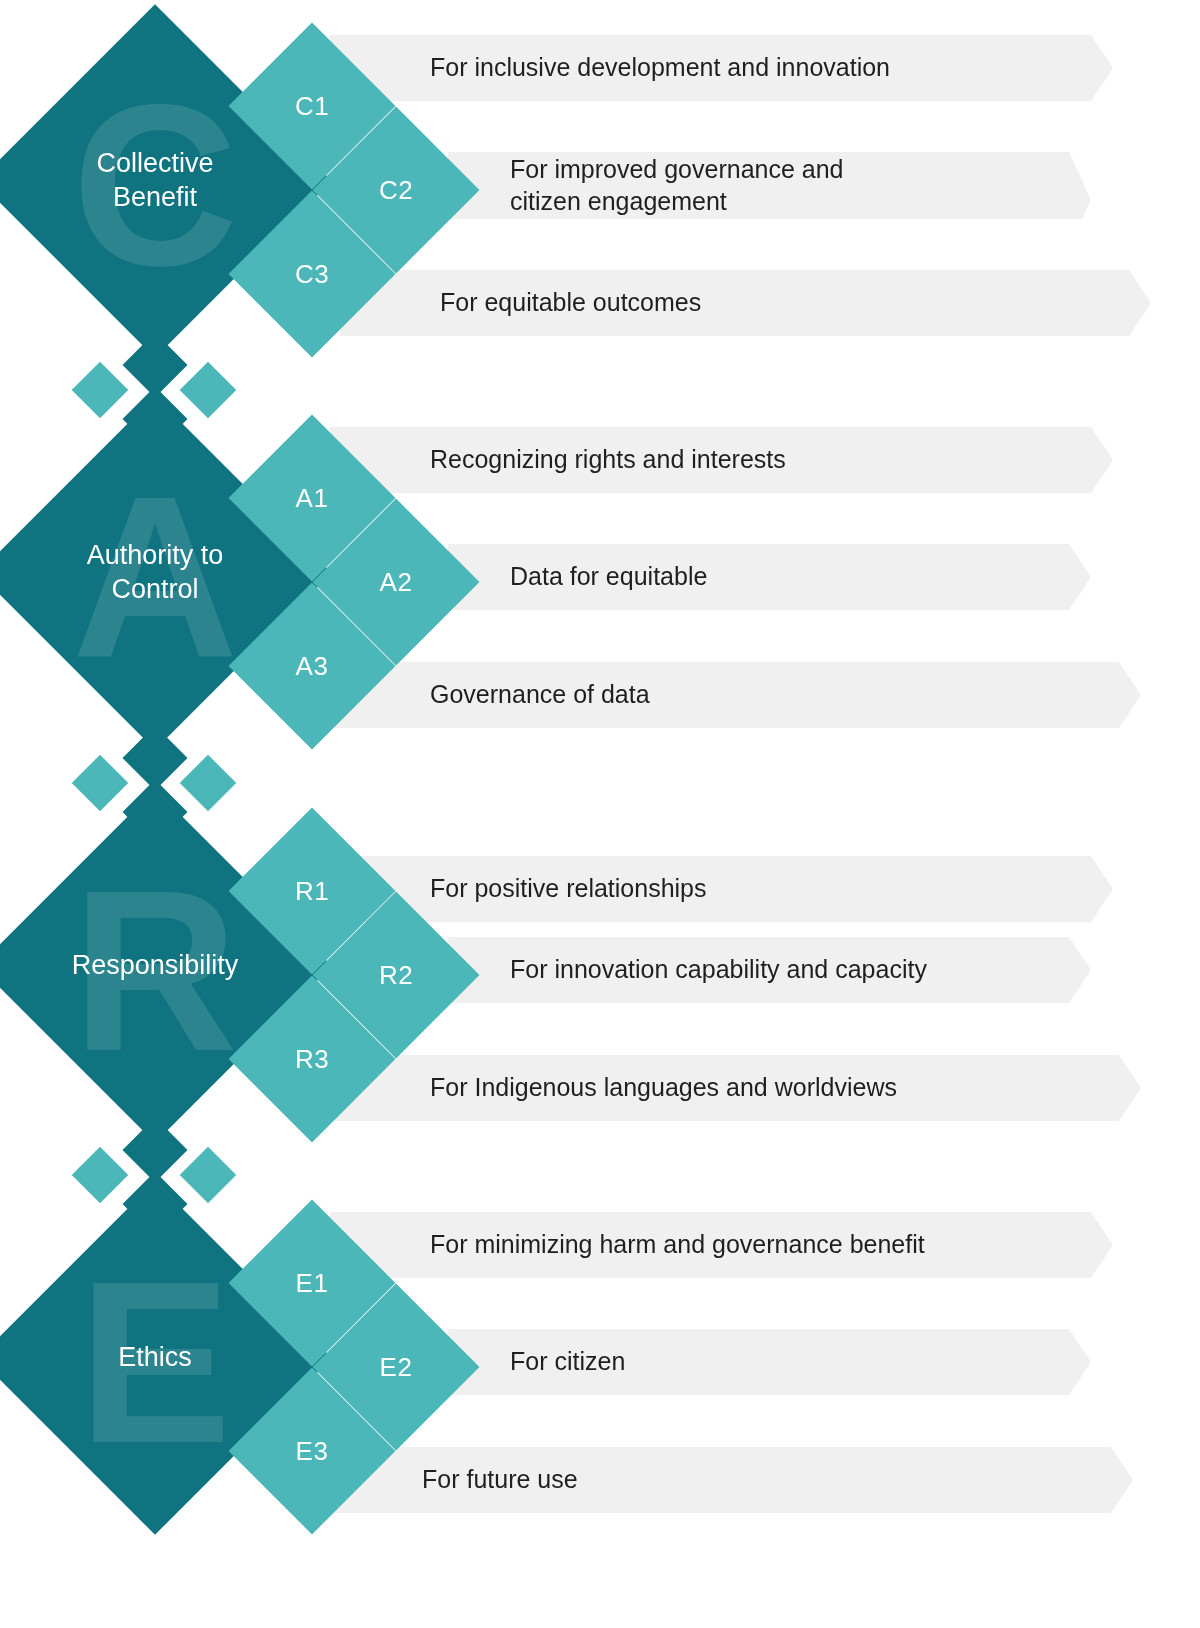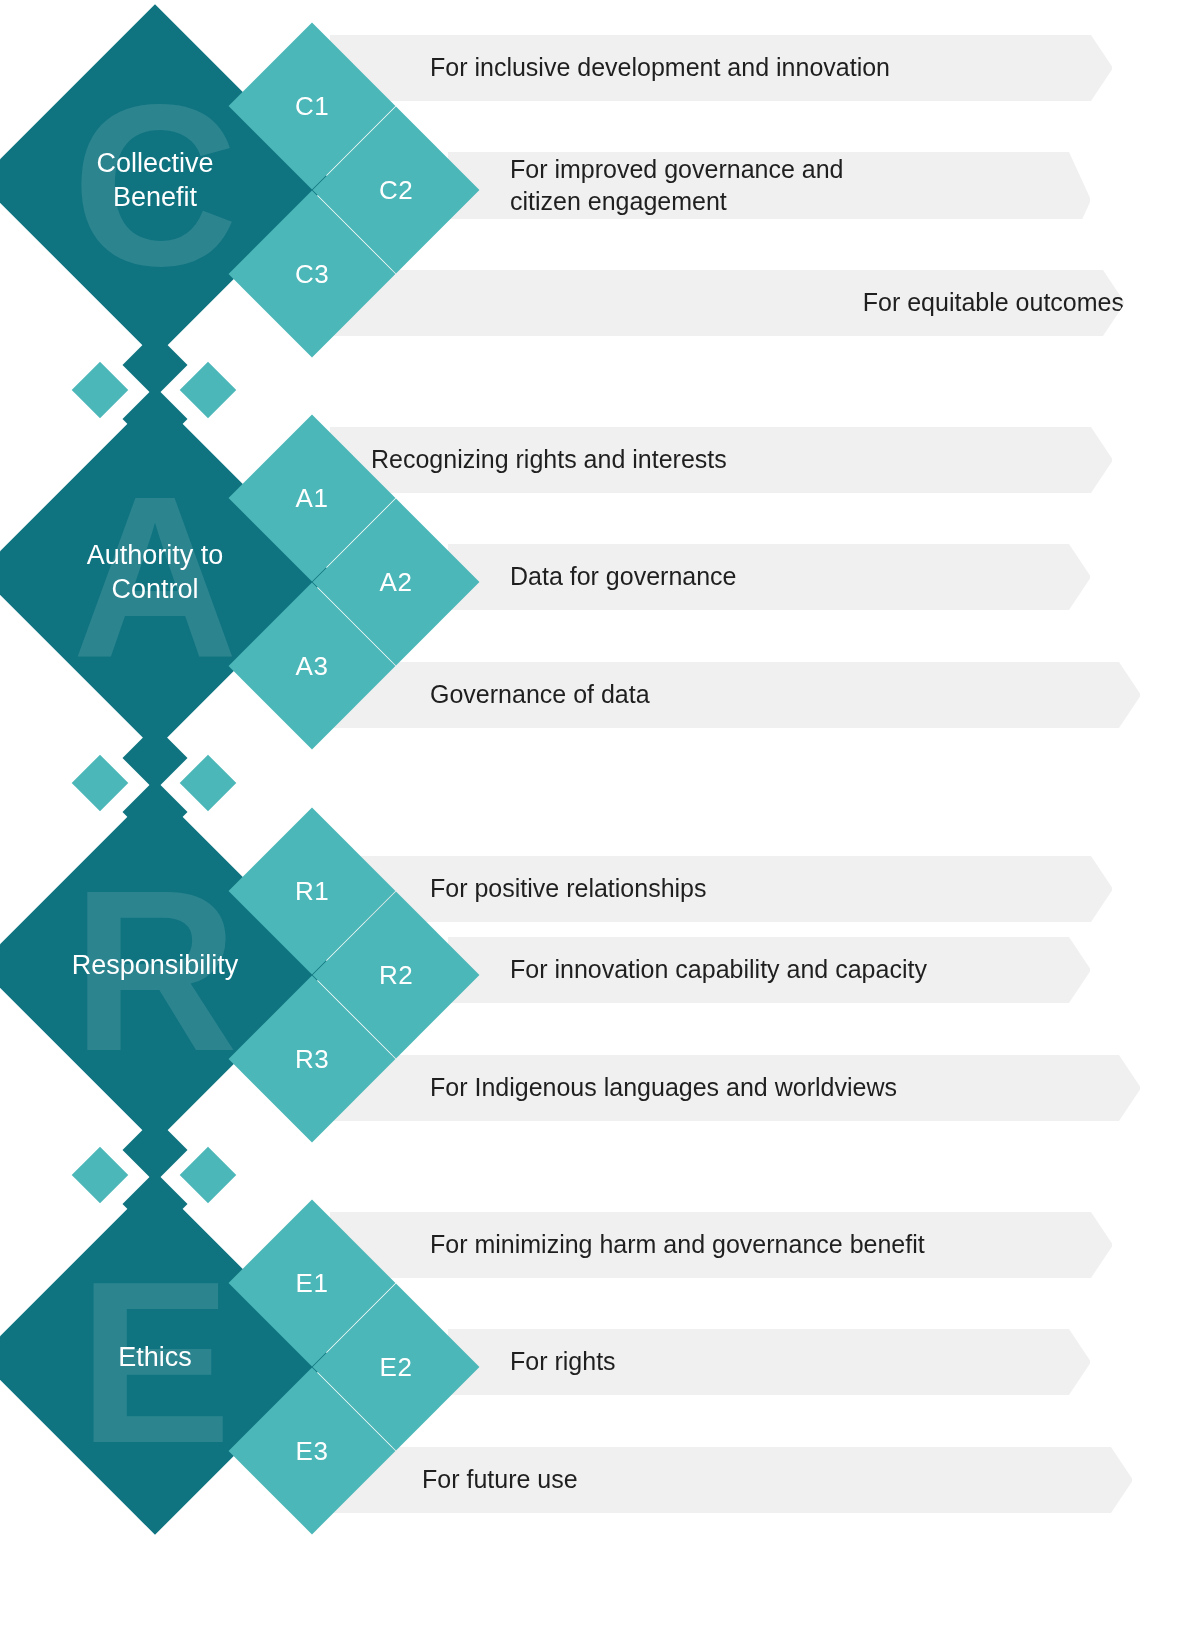--- a/index.html
+++ b/index.html
@@ -144,21 +144,21 @@
     <div class="section" style="top: 0px;">
       <div class="ribbon" style="left: 330px; top: 35px; width: 782px;">
         <span class="ribbon-text" style="margin-left: 100px; text-align: center;">For inclusive development and innovation</span>
         <div class="ribbon-notch"></div>
       </div>
       <div class="ribbon" style="left: 448px; top: 152px; width: 642px; height: 67px;">
         <span class="ribbon-text" style="margin-left: 62px;">For improved governance and
 citizen engagement</span>
         <div class="ribbon-notch" style="height: 96px; clip-path: polygon(0px 0px, 100% 0px, 100% 100%, 0px 100%, 100% 50%);"></div>
       </div>
-      <div class="ribbon" style="left: 314px; top: 270px; width: 810px; justify-content: flex-end;">
+      <div class="ribbon" style="left: 340px; top: 270px; width: 810px;">
         <span class="ribbon-text" style="margin-left: 100px;">For equitable outcomes</span>
         <div class="ribbon-notch"></div>
       </div>
       <div class="big-diamond" style="left: 30px; top: 56px; background: rgb(15, 116, 128);">
         <div class="big-diamond-inner">
           <div class="ghost-letter">C</div>
           <div class="big-label">Collective
 Benefit</div>
         </div>
       </div>
@@ -173,25 +173,25 @@
         </div>
       </div>
       <div class="small-diamond" style="left: 253px; top: 215px; background: rgb(76, 183, 184);">
         <div class="small-diamond-inner">
           <div class="small-label">C3</div>
         </div>
       </div>
     </div>
     <div class="section" style="top: 392px;">
       <div class="ribbon" style="left: 330px; top: 35px; width: 782px;">
-        <span class="ribbon-text" style="margin-left: 41px;">Recognizing rights and interests</span>
+        <span class="ribbon-text" style="margin-left: 100px;">Recognizing rights and interests</span>
         <div class="ribbon-notch"></div>
       </div>
       <div class="ribbon" style="left: 448px; top: 152px; width: 642px;">
-        <span class="ribbon-text" style="margin-left: 62px;">Data for governance</span>
+        <span class="ribbon-text" style="margin-left: 62px;">Data for equitable</span>
         <div class="ribbon-notch"></div>
       </div>
       <div class="ribbon" style="left: 330px; top: 270px; width: 810px;">
         <span class="ribbon-text" style="margin-left: 100px;">Governance of data</span>
         <div class="ribbon-notch"></div>
       </div>
       <div class="big-diamond" style="left: 30px; top: 56px; background: rgb(15, 116, 128);">
         <div class="big-diamond-inner">
           <div class="ghost-letter">A</div>
           <div class="big-label">Authority to
@@ -248,21 +248,21 @@
           <div class="small-label">R3</div>
         </div>
       </div>
     </div>
     <div class="section" style="top: 1177px;">
       <div class="ribbon" style="left: 330px; top: 35px; width: 782px;">
         <span class="ribbon-text" style="margin-left: 100px;">For minimizing harm and governance benefit</span>
         <div class="ribbon-notch"></div>
       </div>
       <div class="ribbon" style="left: 448px; top: 152px; width: 642px;">
-        <span class="ribbon-text" style="margin-left: 62px;">For rights</span>
+        <span class="ribbon-text" style="margin-left: 62px;">For citizen</span>
         <div class="ribbon-notch"></div>
       </div>
       <div class="ribbon" style="left: 322px; top: 270px; width: 810px;">
         <span class="ribbon-text" style="margin-left: 100px;">For future use</span>
         <div class="ribbon-notch"></div>
       </div>
       <div class="big-diamond" style="left: 30px; top: 56px; background: rgb(15, 116, 128);">
         <div class="big-diamond-inner">
           <div class="ghost-letter">E</div>
           <div class="big-label">Ethics</div>

